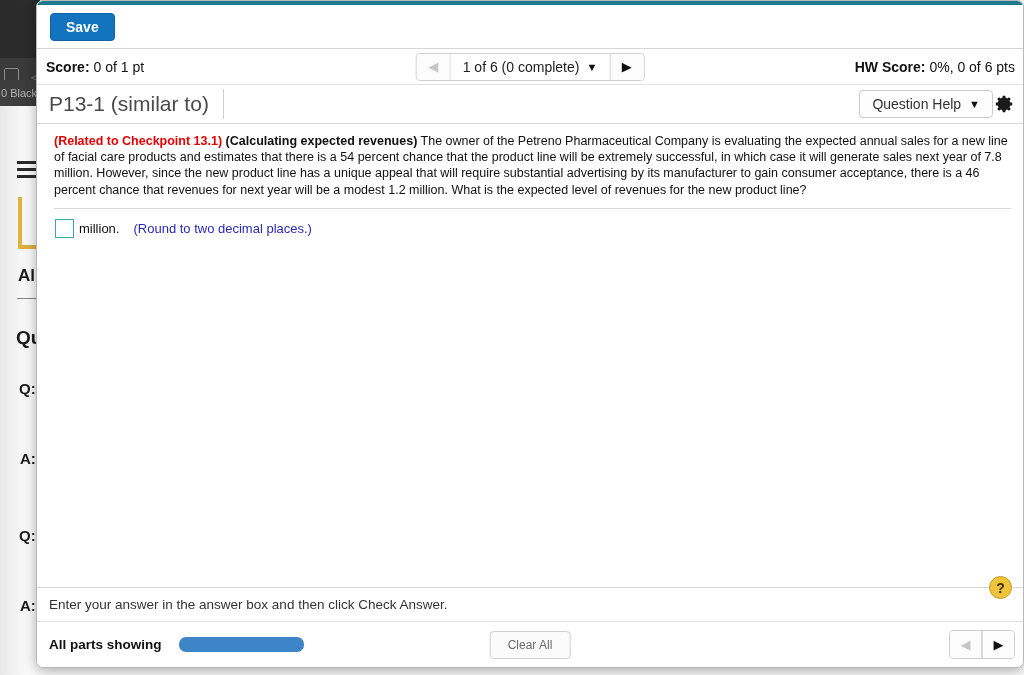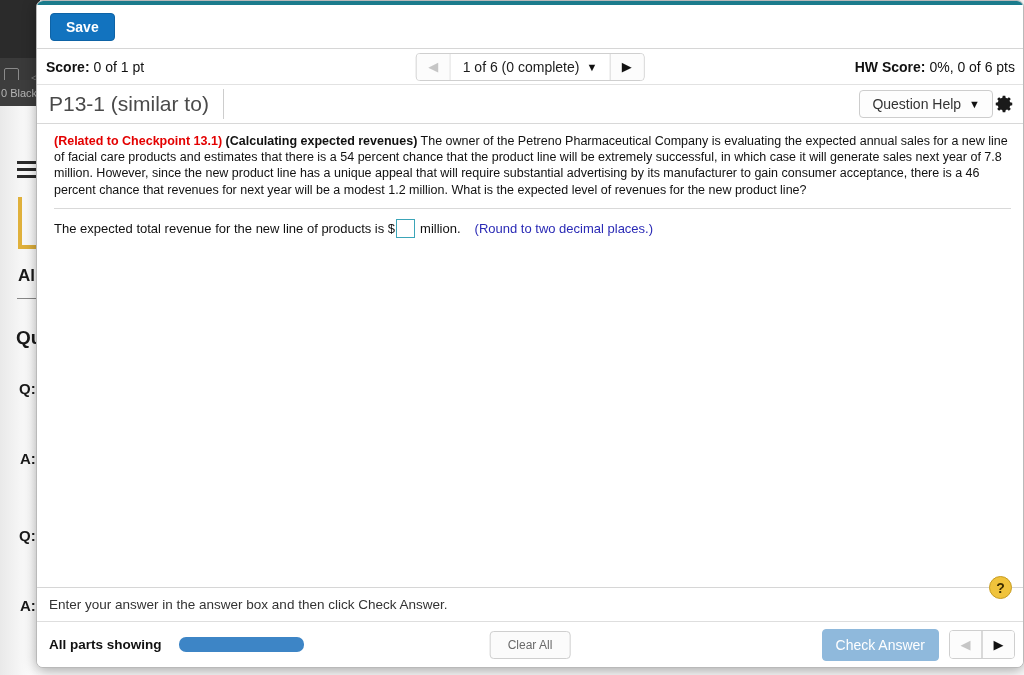--- a/index.html
+++ b/index.html
@@ -269,38 +269,36 @@
     </div>
 
     <div class="body">
       <div class="qtext">
         <span class="ck">(Related to Checkpoint 13.1)</span>
         <span class="bold">(Calculating expected revenues)</span><span> The owner of the Petreno Pharmaceutical Company is evaluating the expected annual sales for a new line of facial care products and estimates that there is a 54 percent chance that the product line will be extremely successful, in which case it will generate sales next year of 7.8 million. However, since the new product line has a unique appeal that will require substantial advertising by its manufacturer to gain consumer acceptance, there is a 46 percent chance that revenues for next year will be a modest 1.2 million. What is the expected level of revenues for the new product line?</span>
       </div>
       <div class="divider"></div>
 
       <div class="answer-line">
-        <span>The expected total revenue for the new line of products is $</span>
         <input class="ans-input" type="text" value="" style="">
         <span>million.</span>
         <span class="round-note">(Round to two decimal places.)</span>
       </div>
     </div>
 
     <div class="foot-hint">
       <span>Enter your answer in the answer box and then click Check Answer.</span>
       <div class="help-circle">?</div>
     </div>
 
     <div class="footbar">
       <span class="parts-label">All parts showing</span>
       <div class="progress"></div>
       <button class="clear-btn">Clear All</button>
       <div class="foot-right">
-        <button class="check-btn">Check Answer</button>
         <div class="foot-nav">
           <div class="nav-btn prev">◀</div>
           <div class="nav-btn next">▶</div>
         </div>
       </div>
     </div>
   </div>
 </div>
 
 </body></html>

